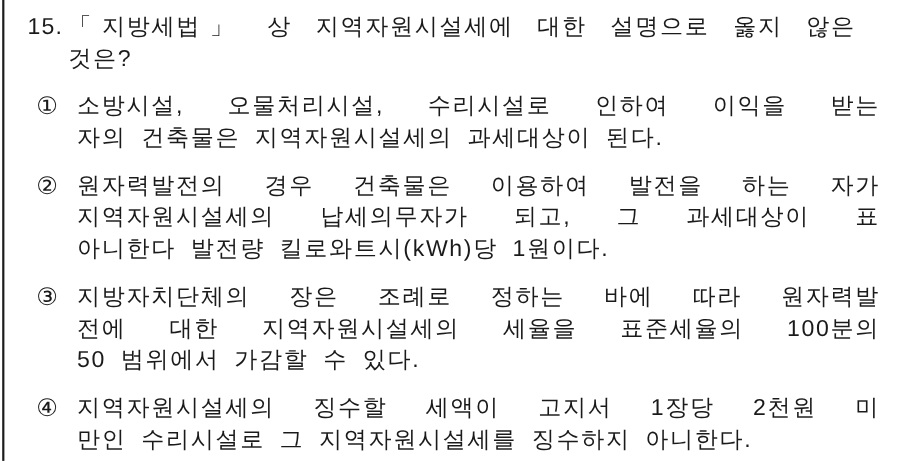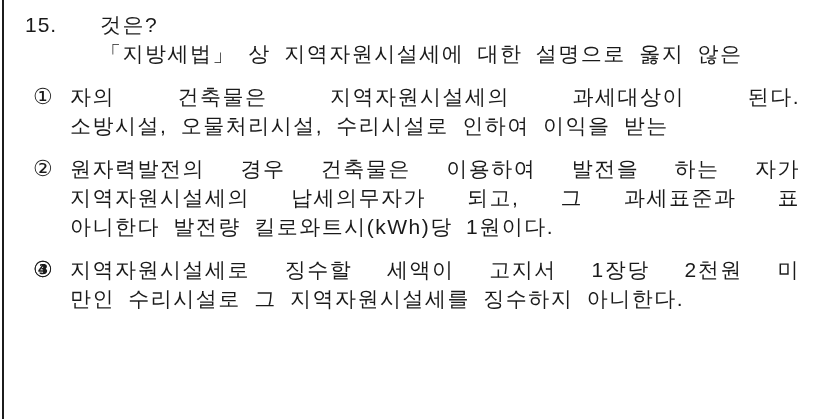--- a/index.html
+++ b/index.html
@@ -26,21 +26,20 @@
   }
   .content {
     position: absolute;
     left: 0;
     top: 10px;
     width: 826px;
   }
   .question {
     position: relative;
     margin-bottom: 14px;
-    padding-left: 38px;
   }
   .qnum {
     position: absolute;
     left: 25px;
     top: 0;
     font-size: 21px;
     line-height: 29px;
     letter-spacing: 1px;
     white-space: nowrap;
   }
@@ -77,45 +76,50 @@
 </style>
 </head>
 <body>
 
 <div class="page">
   <div class="left-rule"></div>
   <div class="content">
     <div class="question">
       <span class="qnum">15.</span>
       <div class="qtext">
+          <div class="line">「지방세법」 상 지역자원시설세에 대한 설명으로 옳지 않은</div>
           <div class="line">것은?</div>
-          <div class="line">「지방세법」 상 지역자원시설세에 대한 설명으로 옳지 않은</div>
         </div>
     </div>
     <div>
         <div class="option">
           <span class="marker">①</span>
           <div class="otext">
+            <div class="line">소방시설, 오물처리시설, 수리시설로 인하여 이익을 받는</div>
             <div class="line">자의 건축물은 지역자원시설세의 과세대상이 된다.</div>
-            <div class="line">소방시설, 오물처리시설, 수리시설로 인하여 이익을 받는</div>
           </div>
         </div>
         <div class="option">
           <span class="marker">②</span>
           <div class="otext">
             <div class="line">원자력발전의 경우 건축물은 이용하여 발전을 하는 자가</div>
-            <div class="line">지역자원시설세의 납세의무자가 되고, 그 과세표준과 표</div>
+            <div class="line">지역자원시설세의 납세의무자가 되고, 그 과세대상이 표</div>
             <div class="line">아니한다 발전량 킬로와트시(kWh)당 1원이다.</div>
           </div>
         </div>
         <div class="option">
           <span class="marker">③</span>
+          <div class="otext">
+            <div class="line">지방자치단체의 장은 조례로 정하는 바에 따라 원자력발</div>
+            <div class="line">전에 대한 지역자원시설세의 세율을 표준세율의 100분의</div>
+            <div class="line">50 범위에서 가감할 수 있다.</div>
+          </div>
         </div>
         <div class="option">
           <span class="marker">④</span>
           <div class="otext">
-            <div class="line">지역자원시설세로 징수할 세액이 고지서 1장당 2천원 미</div>
+            <div class="line">지역자원시설세의 징수할 세액이 고지서 1장당 2천원 미</div>
             <div class="line">만인 수리시설로 그 지역자원시설세를 징수하지 아니한다.</div>
           </div>
         </div>
       </div>
   </div>
 </div>
 
 </body></html>

